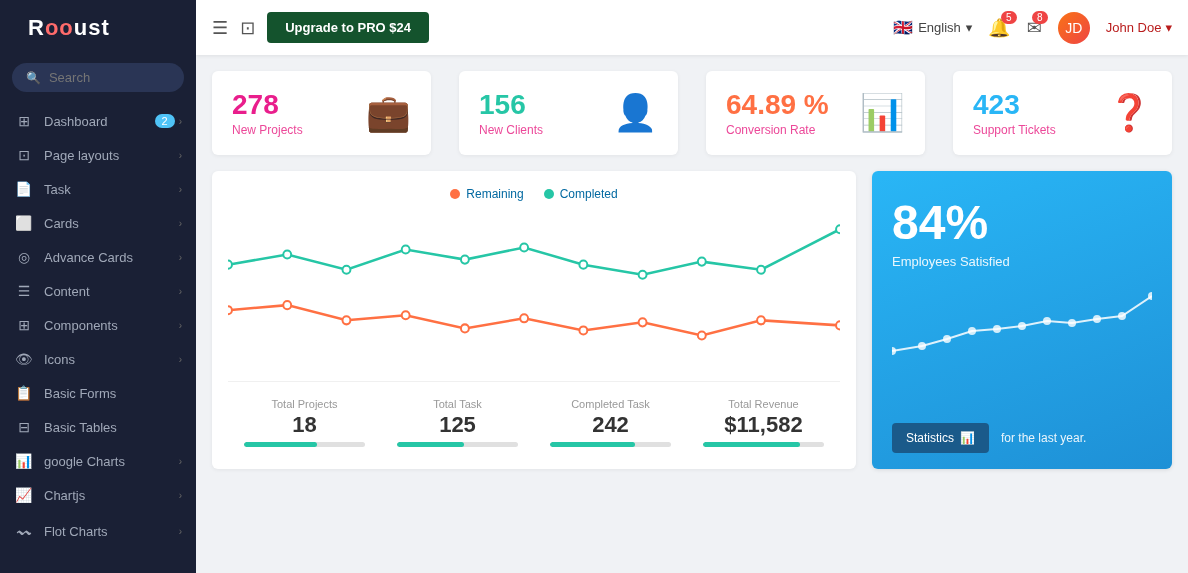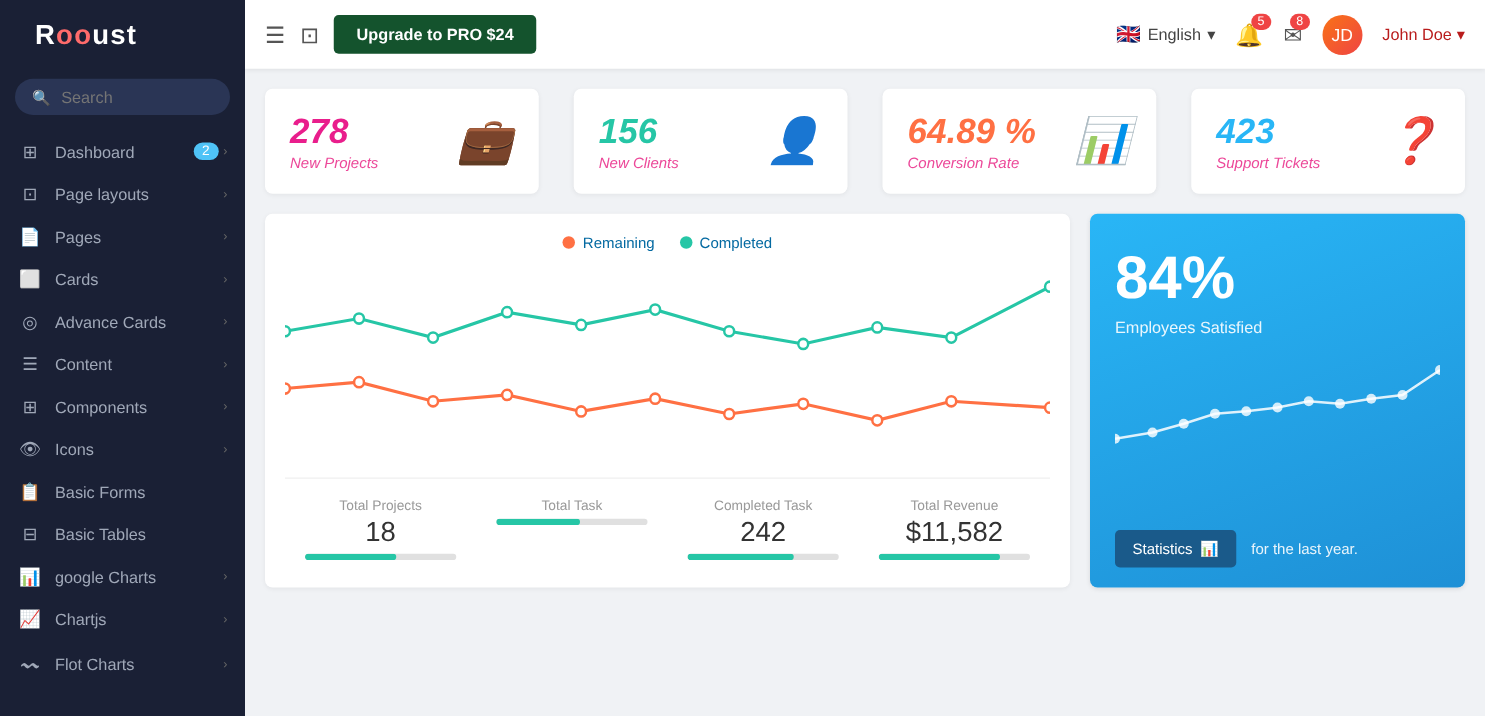--- a/index.html
+++ b/index.html
@@ -130,21 +130,21 @@
       font-size: 14px;
       color: #fff;
       background: linear-gradient(135deg, #f97316, #ef4444);
     }
     .user-name { font-size: 13px; color: #b91c1c; cursor: pointer; display: flex; align-items: center; gap: 4px; }
 
     
     .content { flex: 1; overflow-y: auto; padding: 16px; display: flex; flex-direction: column; gap: 16px; }
 
     
-    .stats-row { display: flex; gap: 28px; font-style: italic; }
+    .stats-row { display: flex; gap: 28px; }
     .stat-card {
       background: #fff;
       border-radius: 6px;
       flex: 1;
       padding: 18px 20px;
       display: flex;
       align-items: center;
       justify-content: space-between;
       box-shadow: 0 1px 4px rgba(0,0,0,0.06);
     }
@@ -179,21 +179,21 @@
     .legend-dot { width: 10px; height: 10px; border-radius: 50%; }
     .legend-dot.orange { background: #ff7043; }
     .legend-dot.teal { background: #26c6a6; }
 
     .chart-area { flex: 1; position: relative; min-height: 160px; }
     svg.line-chart { width: 100%; height: 100%; }
 
     .chart-stats { display: grid; grid-template-columns: repeat(4, 1fr); gap: 0; border-top: 1px solid #f0f0f0; margin-top: 10px; padding-top: 10px; }
     .chart-stat { text-align: center; padding: 6px 0; }
     .chart-stat-label { font-size: 11px; color: #999; }
-    .chart-stat-value { font-size: 22px; font-weight: 400; color: #333; margin: 2px 0; }
+    .chart-stat-value { font-size: 22px; font-weight: 700; color: #333; margin: 2px 0; }
     .progress-bar { height: 5px; background: #e0e0e0; border-radius: 3px; margin: 4px 16px 0; overflow: hidden; }
     .progress-fill { height: 100%; background: #26c6a6; border-radius: 3px; }
 
     
     .right-card {
       width: 300px;
       background: linear-gradient(160deg, #29b6f6, #1e90d6);
       border-radius: 6px;
       padding: 24px 20px 16px;
       color: #fff;
@@ -242,21 +242,21 @@
       <span class="nav-badge">2</span>
       <span class="nav-arrow">›</span>
     </div>
     <div class="nav-item">
       <span class="nav-icon">⊡</span>
       <span class="nav-label">Page layouts</span>
       <span class="nav-arrow">›</span>
     </div>
     <div class="nav-item">
       <span class="nav-icon">📄</span>
-      <span class="nav-label">Pages</span>
+      <span class="nav-label">Task</span>
       <span class="nav-arrow">›</span>
     </div>
     <div class="nav-item">
       <span class="nav-icon">⬜</span>
       <span class="nav-label">Cards</span>
       <span class="nav-arrow">›</span>
     </div>
     <div class="nav-item">
       <span class="nav-icon">◎</span>
       <span class="nav-label">Advance Cards</span>
@@ -412,20 +412,21 @@
         <div class="chart-stats">
           <div class="chart-stat">
             <div class="chart-stat-label">Total Projects</div>
             <div class="chart-stat-value">18</div>
             <div class="progress-bar">
               <div class="progress-fill" style="width:60%"></div>
             </div>
           </div>
           <div class="chart-stat">
             <div class="chart-stat-label">Total Task</div>
+            <div class="chart-stat-value">125</div>
             <div class="progress-bar">
               <div class="progress-fill" style="width:55%"></div>
             </div>
           </div>
           <div class="chart-stat">
             <div class="chart-stat-label">Completed Task</div>
             <div class="chart-stat-value">242</div>
             <div class="progress-bar">
               <div class="progress-fill" style="width:70%"></div>
             </div>

